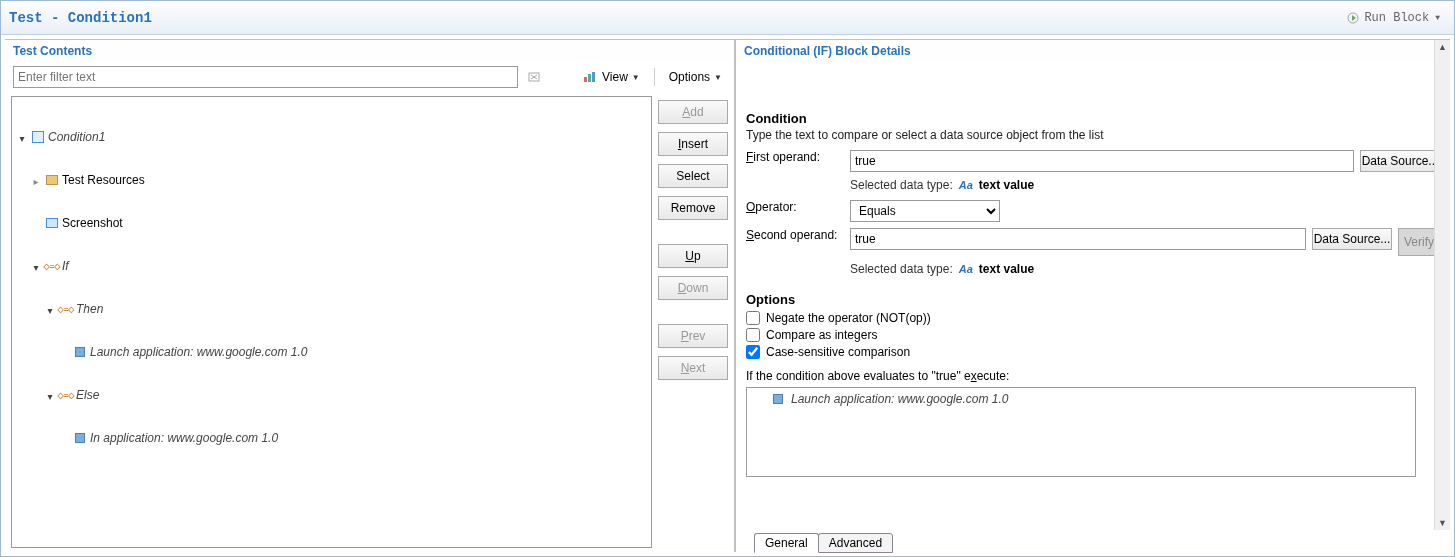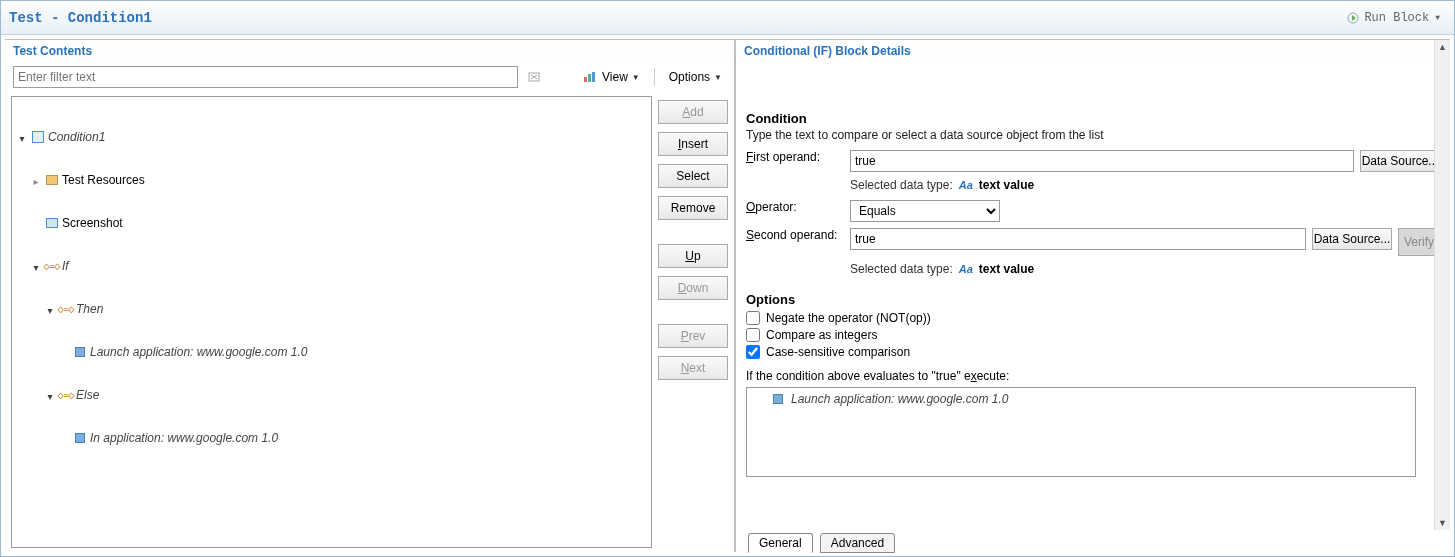--- a/index.html
+++ b/index.html
@@ -296,22 +296,22 @@
       gap: 6px;
       font-style: italic;
       color:#444;
       padding-left: 20px;
     }
     .tabs {
       display: flex;
       align-items: flex-end;
       height: 22px;
       border-top: none;
-      padding-left: 12px;
-      gap: 8px;
+      padding-left: 18px;
+      gap: 0;
     }
     .tab {
       padding: 2px 10px;
       font-size: 12px;
       border: 1px solid #888;
       border-top-left-radius: 3px;
       border-top-right-radius: 3px;
       background: #f4f4f4;
       cursor: pointer;
       position: relative;

